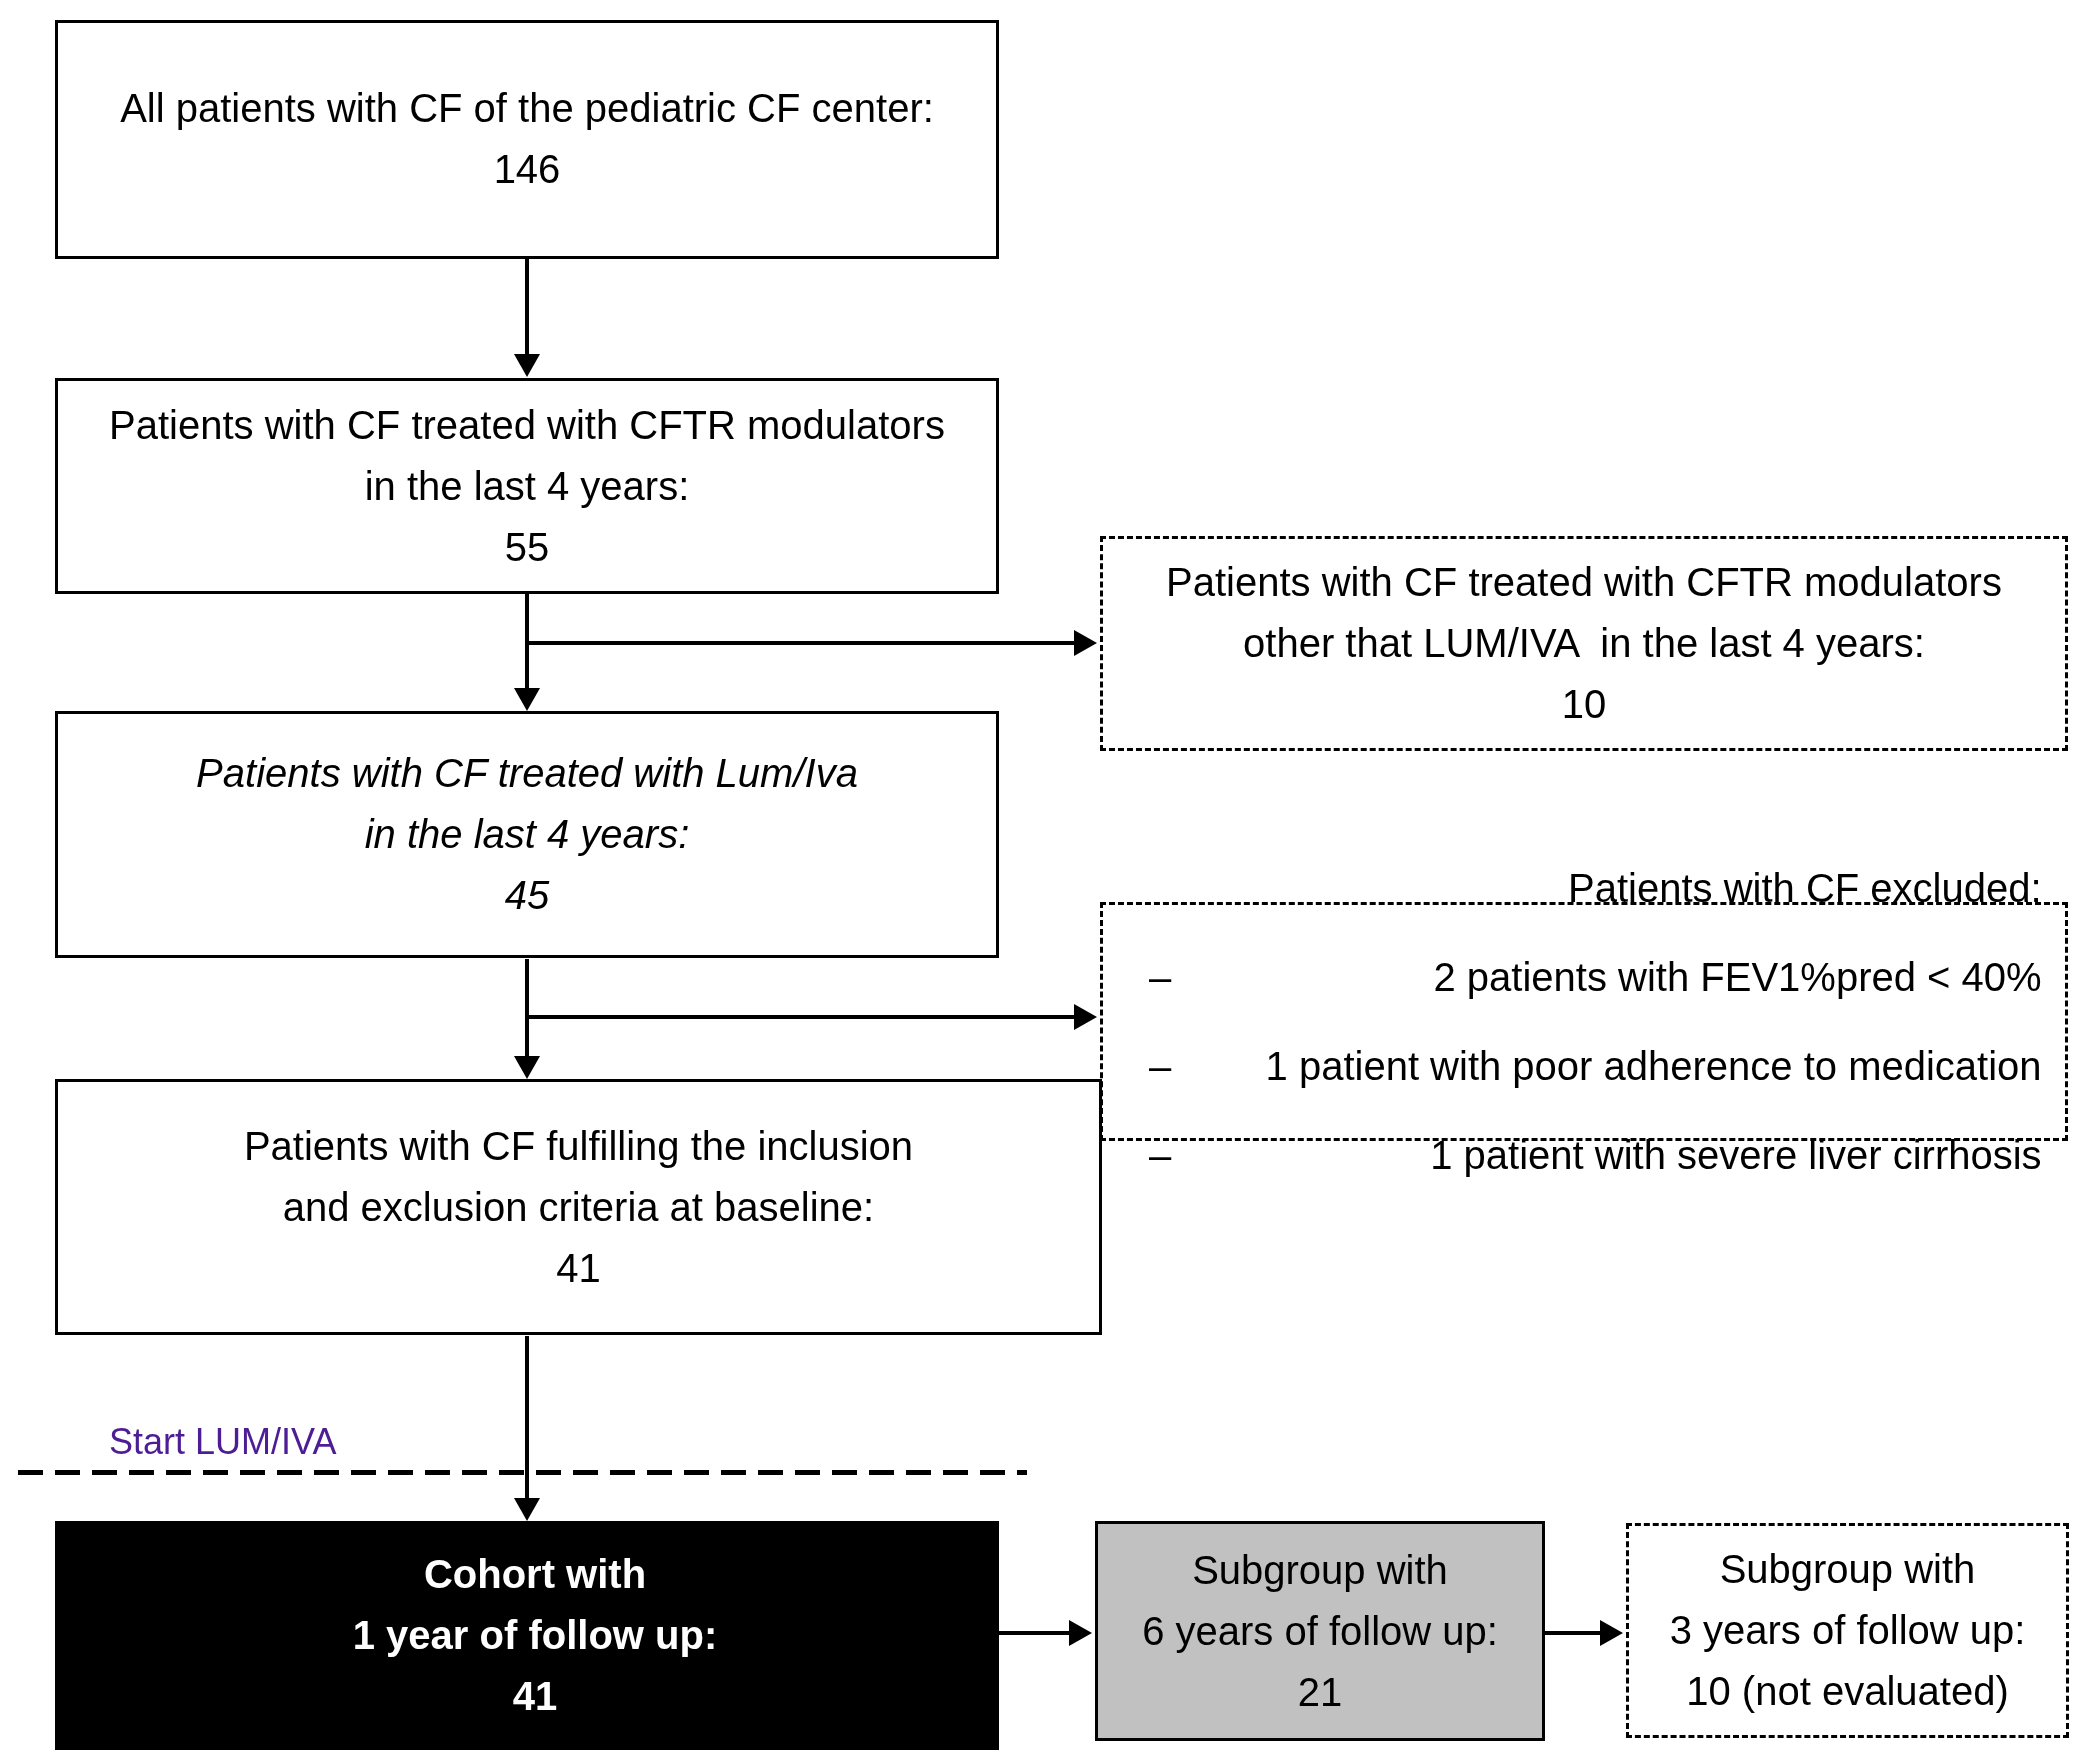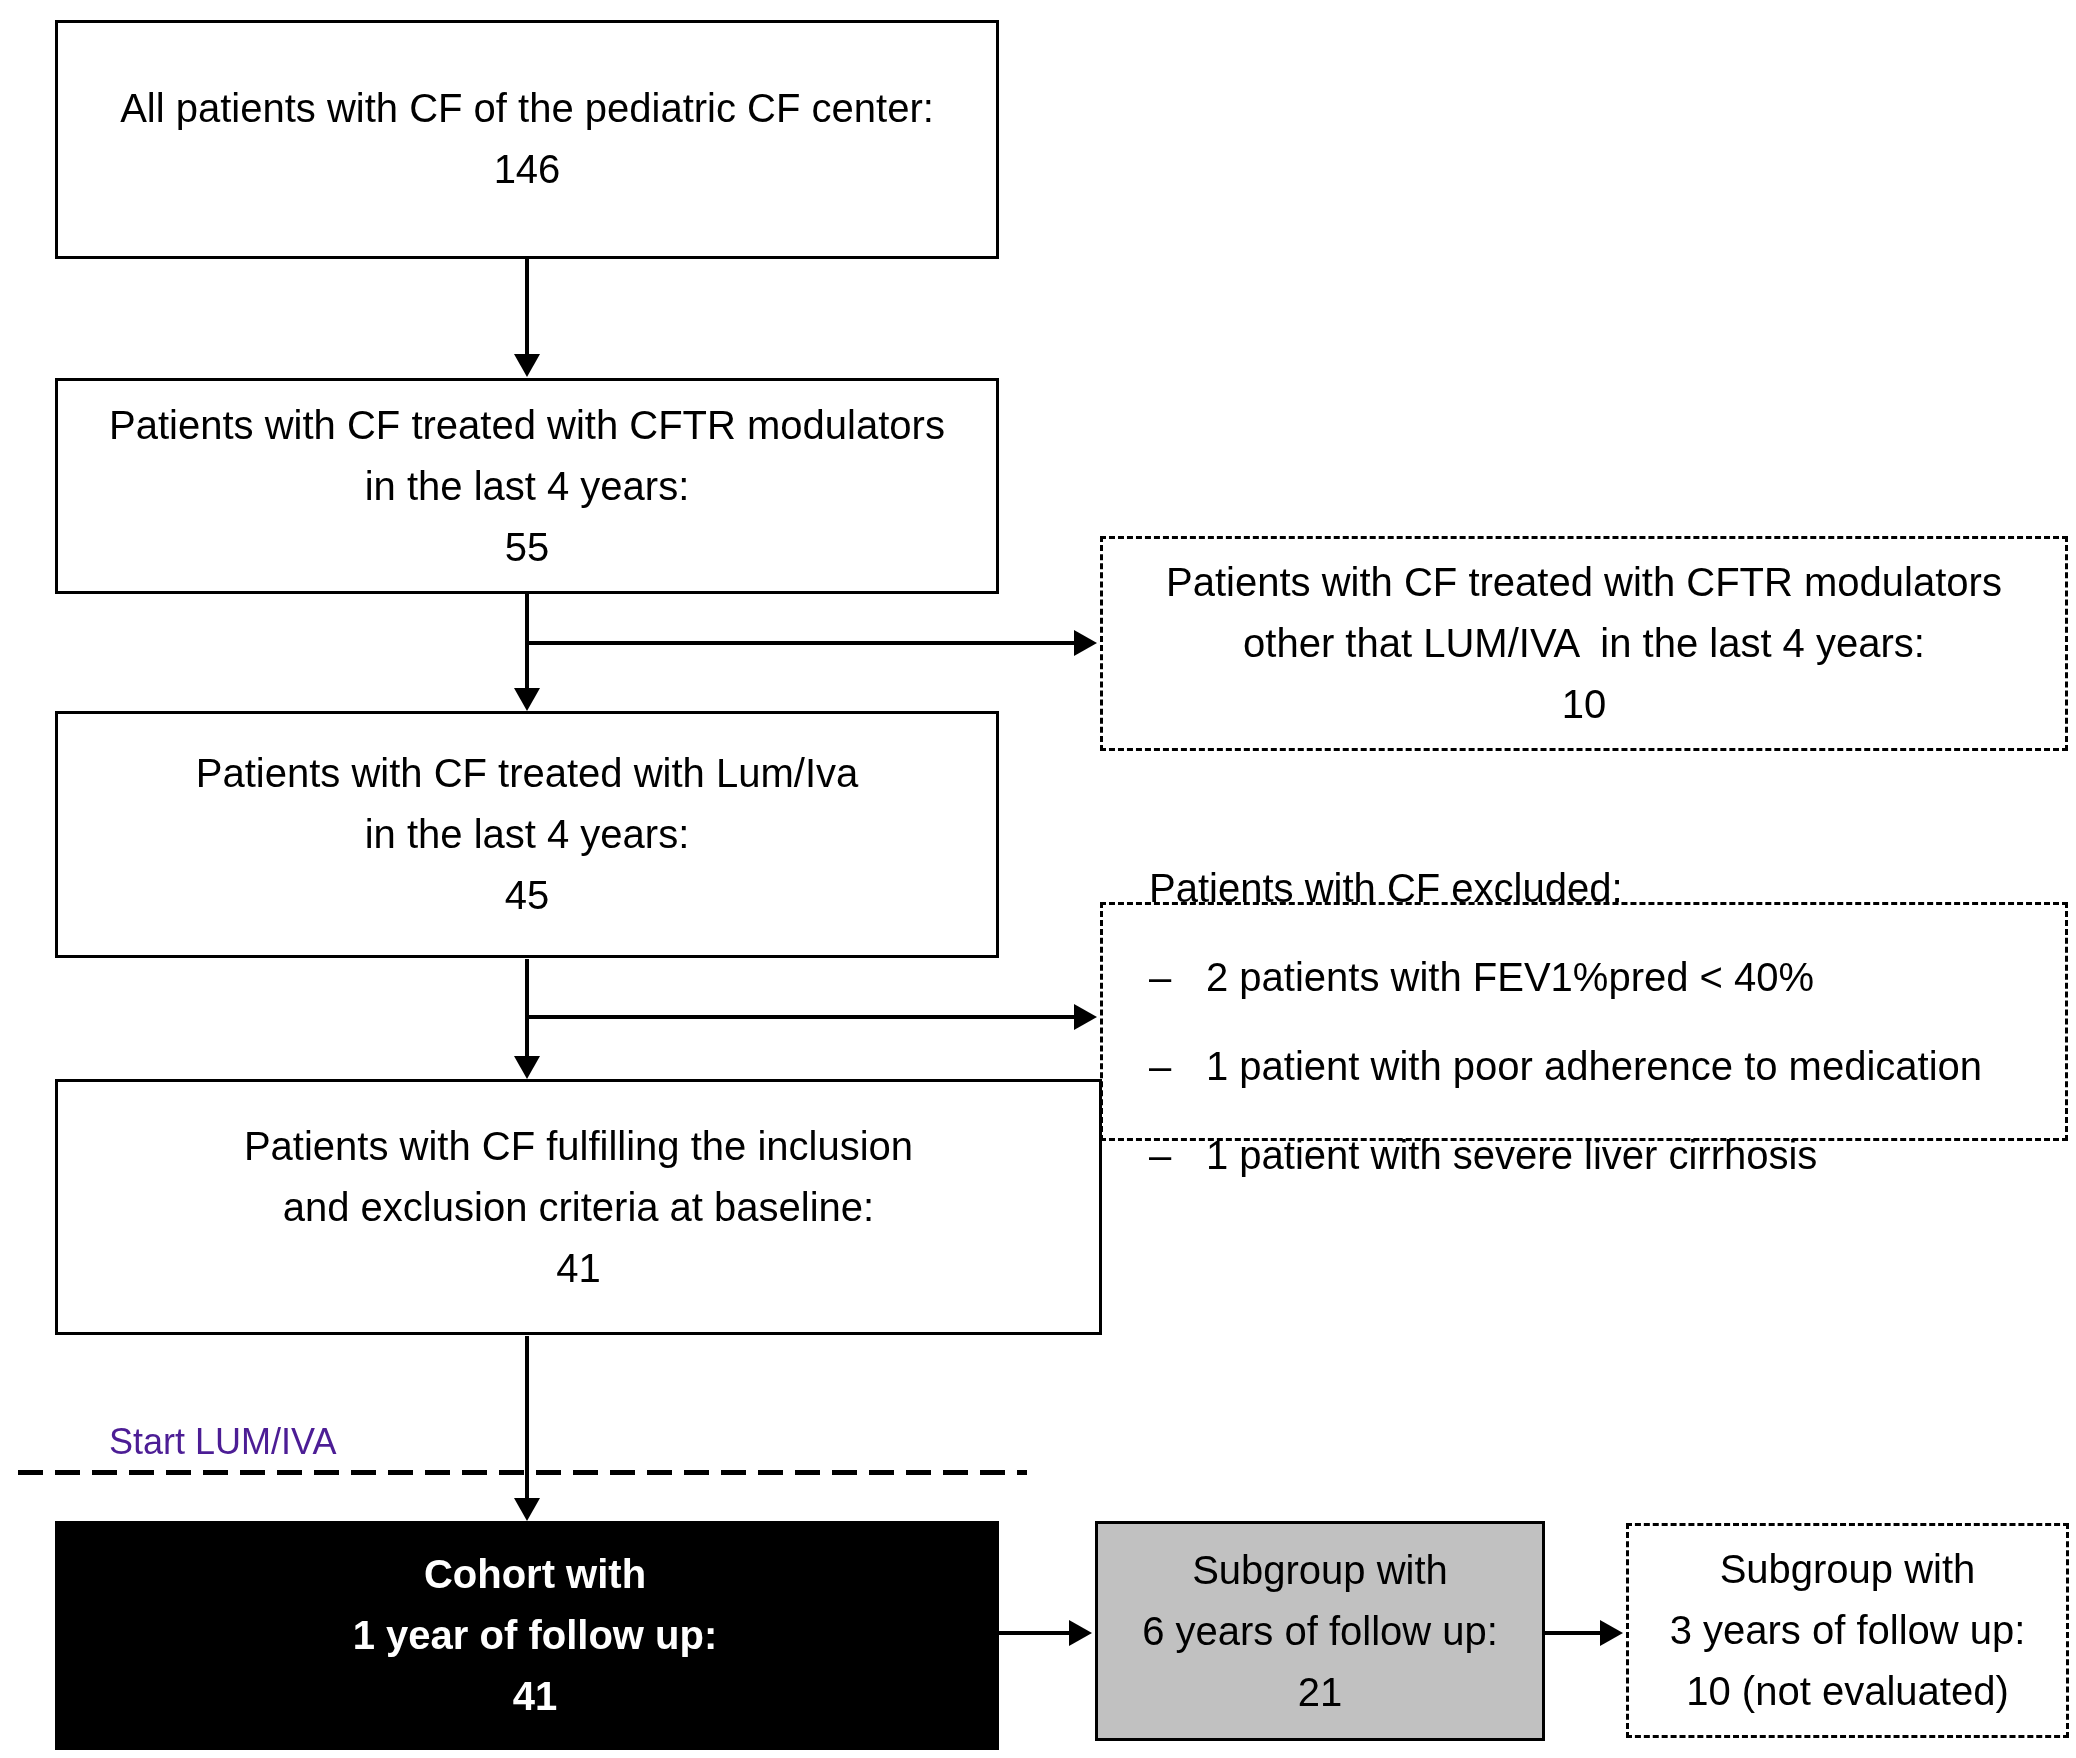--- a/index.html
+++ b/index.html
@@ -7,21 +7,21 @@
   .stage{position:absolute;left:0;top:0;width:2077px;height:1759px;background:#ffffff;}
   .box{
     position:absolute;box-sizing:border-box;background:#ffffff;border:3.9px solid #000000;
     display:flex;flex-direction:column;justify-content:center;align-items:center;
     text-align:center;font-size:40px;line-height:61px;color:#000000;
   }
   .box.dashed{border-style:dashed;}
   .box.black{background:#000000;color:#ffffff;font-weight:bold;}
   .box.gray{background:#c1c1c1;}
   .box.left-align{align-items:stretch;text-align:left;padding:10.4px 23.4px 10.4px 46px;justify-content:center;gap:28px;}
-  .tline{white-space:pre-wrap;}
+  .tline{white-space:pre-wrap;text-align:right;}
   .bullet-row{display:flex;}
   .bullet{flex:0 0 57px;}
   .bullet-text{flex:1 1 auto;}
   .vline{position:absolute;width:3.9px;background:#000000;}
   .hline{position:absolute;height:3.9px;background:#000000;}
   .head-down{position:absolute;width:0;height:0;border-left:13px solid transparent;border-right:13px solid transparent;border-top:23.4px solid #000000;}
   .head-right{position:absolute;width:0;height:0;border-top:13px solid transparent;border-bottom:13px solid transparent;border-left:23.4px solid #000000;}
   .sep{position:absolute;height:4.6px;background:repeating-linear-gradient(to right,#000000 0 25px,transparent 25px 37px);}
   .start-label{position:absolute;font-size:36px;line-height:40px;color:#4c1d95;white-space:nowrap;}
 </style>
@@ -48,21 +48,21 @@
   <div class="head-down" style="left:514px;top:688px;"></div>
   <div class="hline" style="left:525px;top:641px;width:550px;"></div>
   <div class="head-right" style="left:1074px;top:630px;"></div>
 
   <div class="box dashed" style="left:1100px;top:536px;width:968px;height:215px;">
     <div class="tline">Patients with CF treated with CFTR modulators</div>
     <div class="tline">other that LUM/IVA  in the last 4 years:</div>
     <div class="tline">10</div>
   </div>
 
-  <div class="box" style="left:55px;top:711px;width:944px;height:247px;">
+  <div class="box" style="left:55px;top:711px;width:944px;height:247px;font-style:italic;">
     <div class="tline">Patients with CF treated with Lum/Iva</div>
     <div class="tline">in the last 4 years:</div>
     <div class="tline">45</div>
   </div>
 
   <div class="vline" style="left:525px;top:959px;height:101px;"></div>
   <div class="head-down" style="left:514px;top:1056px;"></div>
   <div class="hline" style="left:525px;top:1015px;width:550px;"></div>
   <div class="head-right" style="left:1074px;top:1004px;"></div>
 

